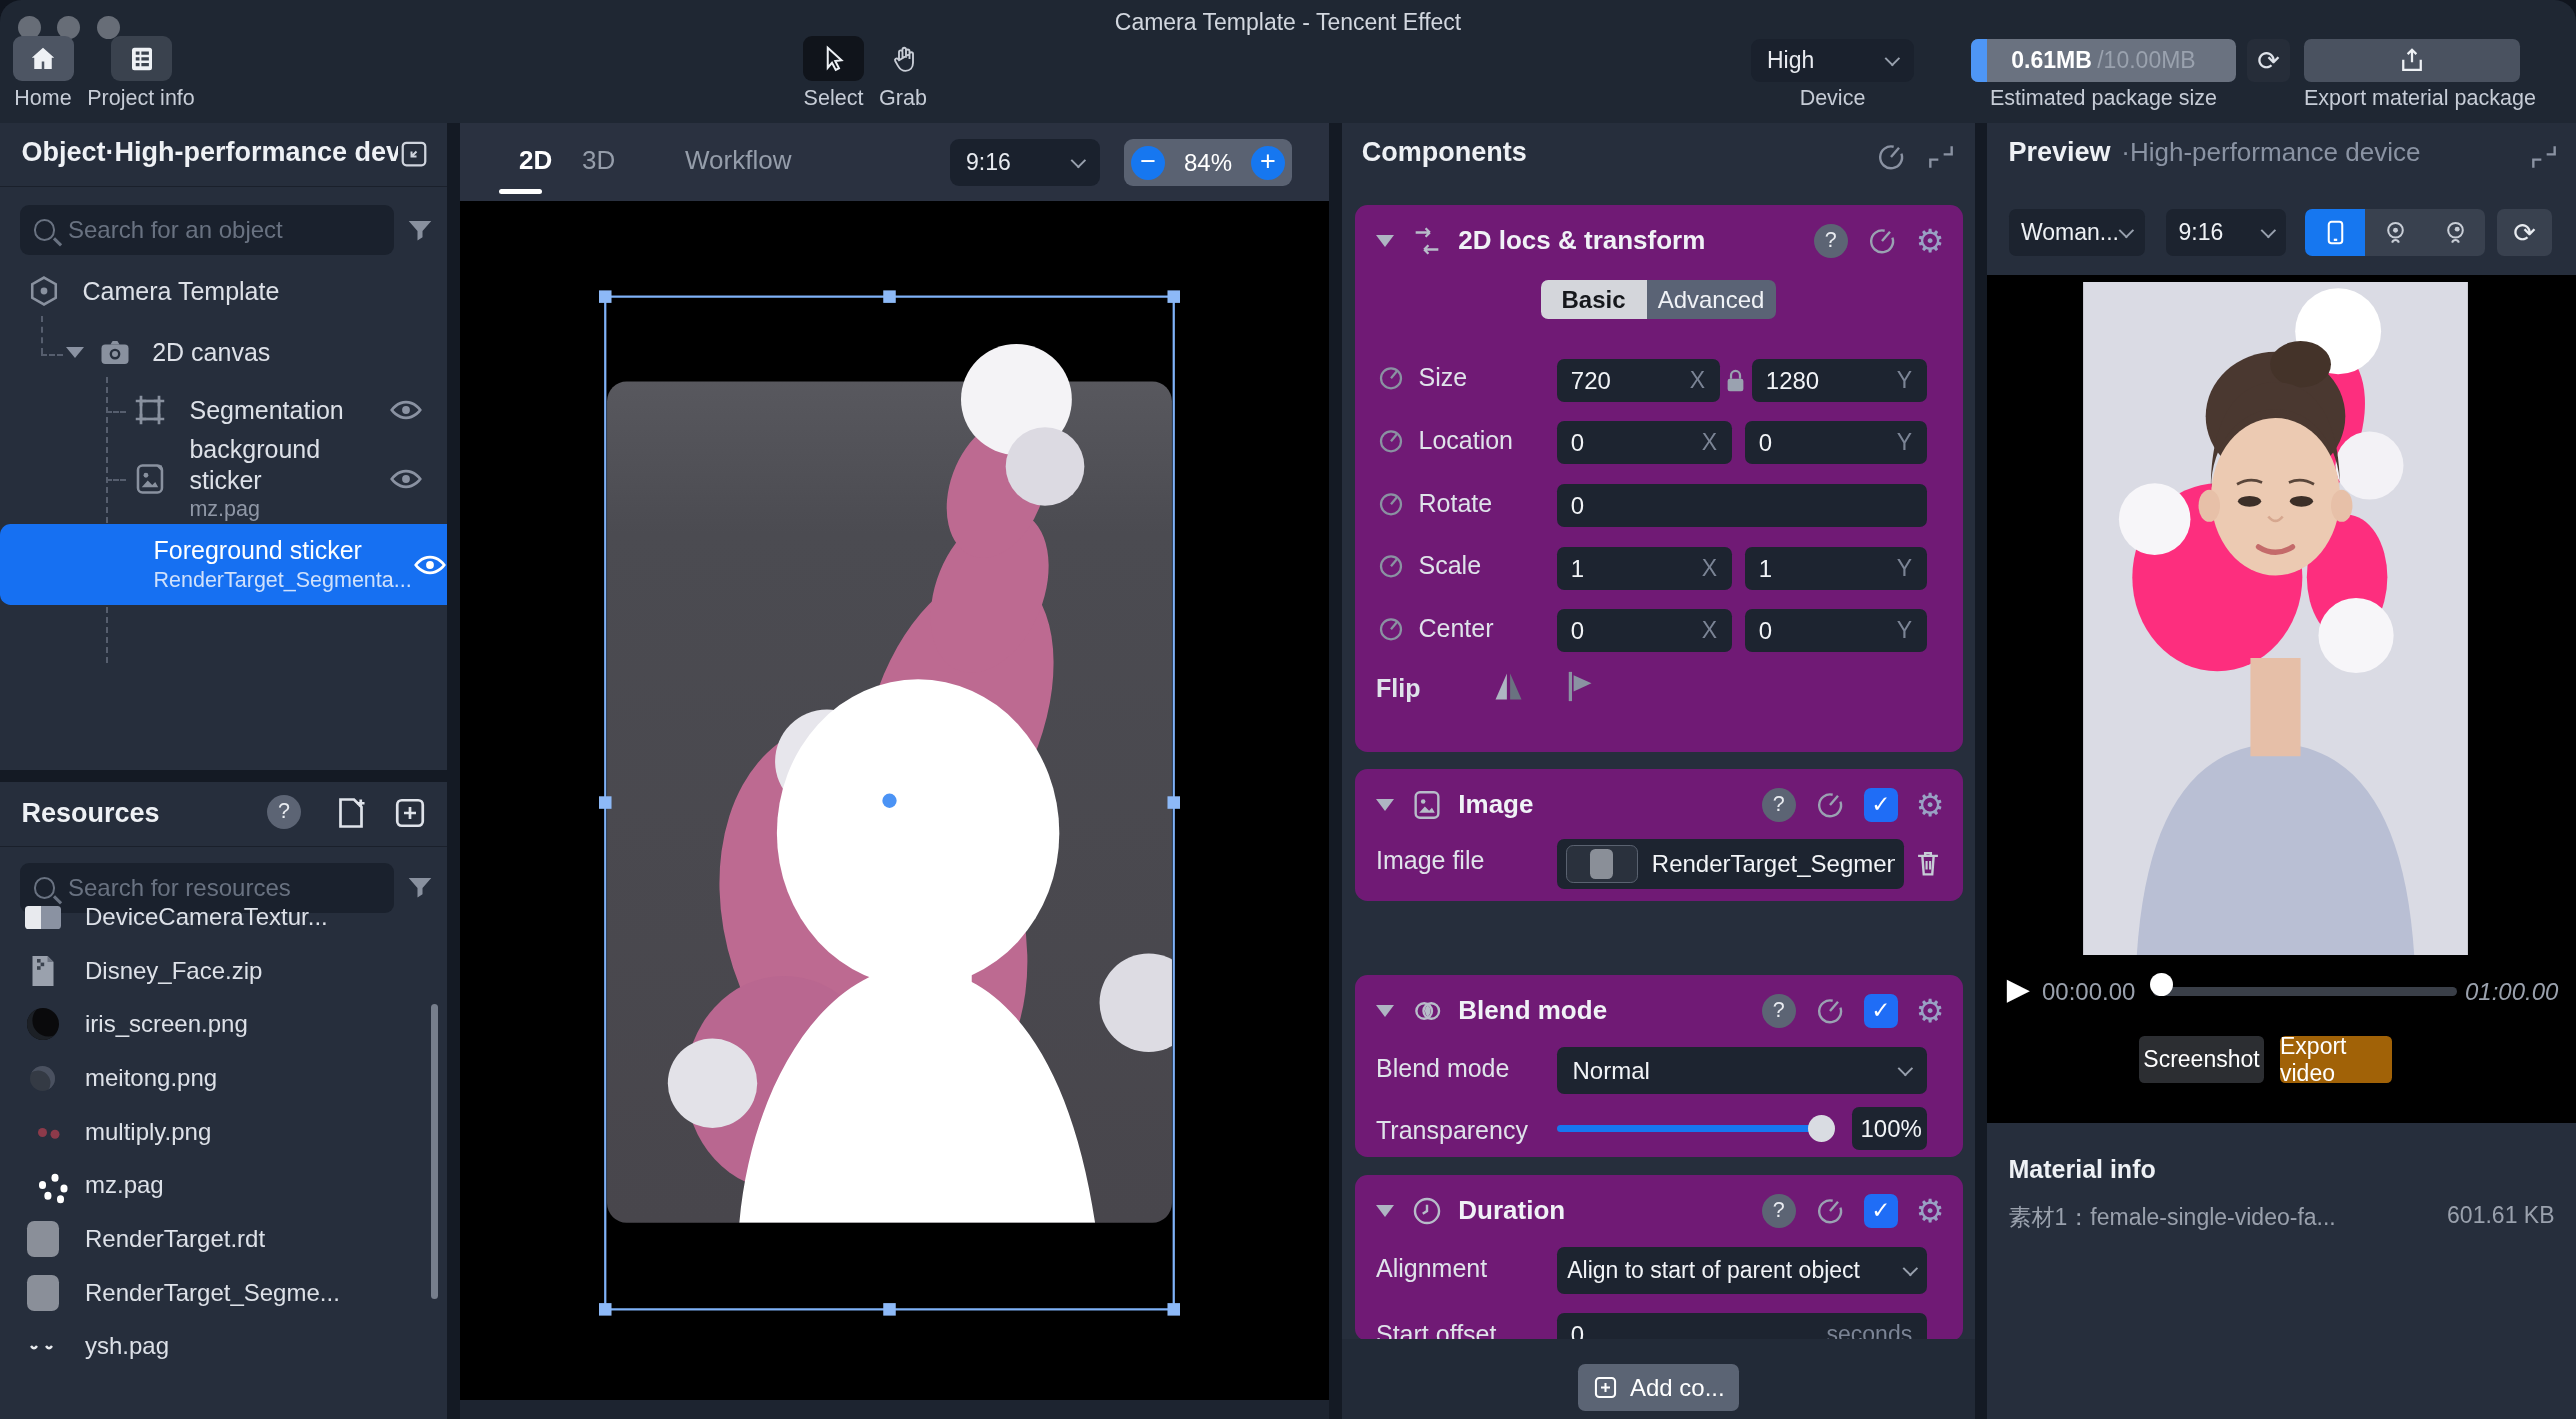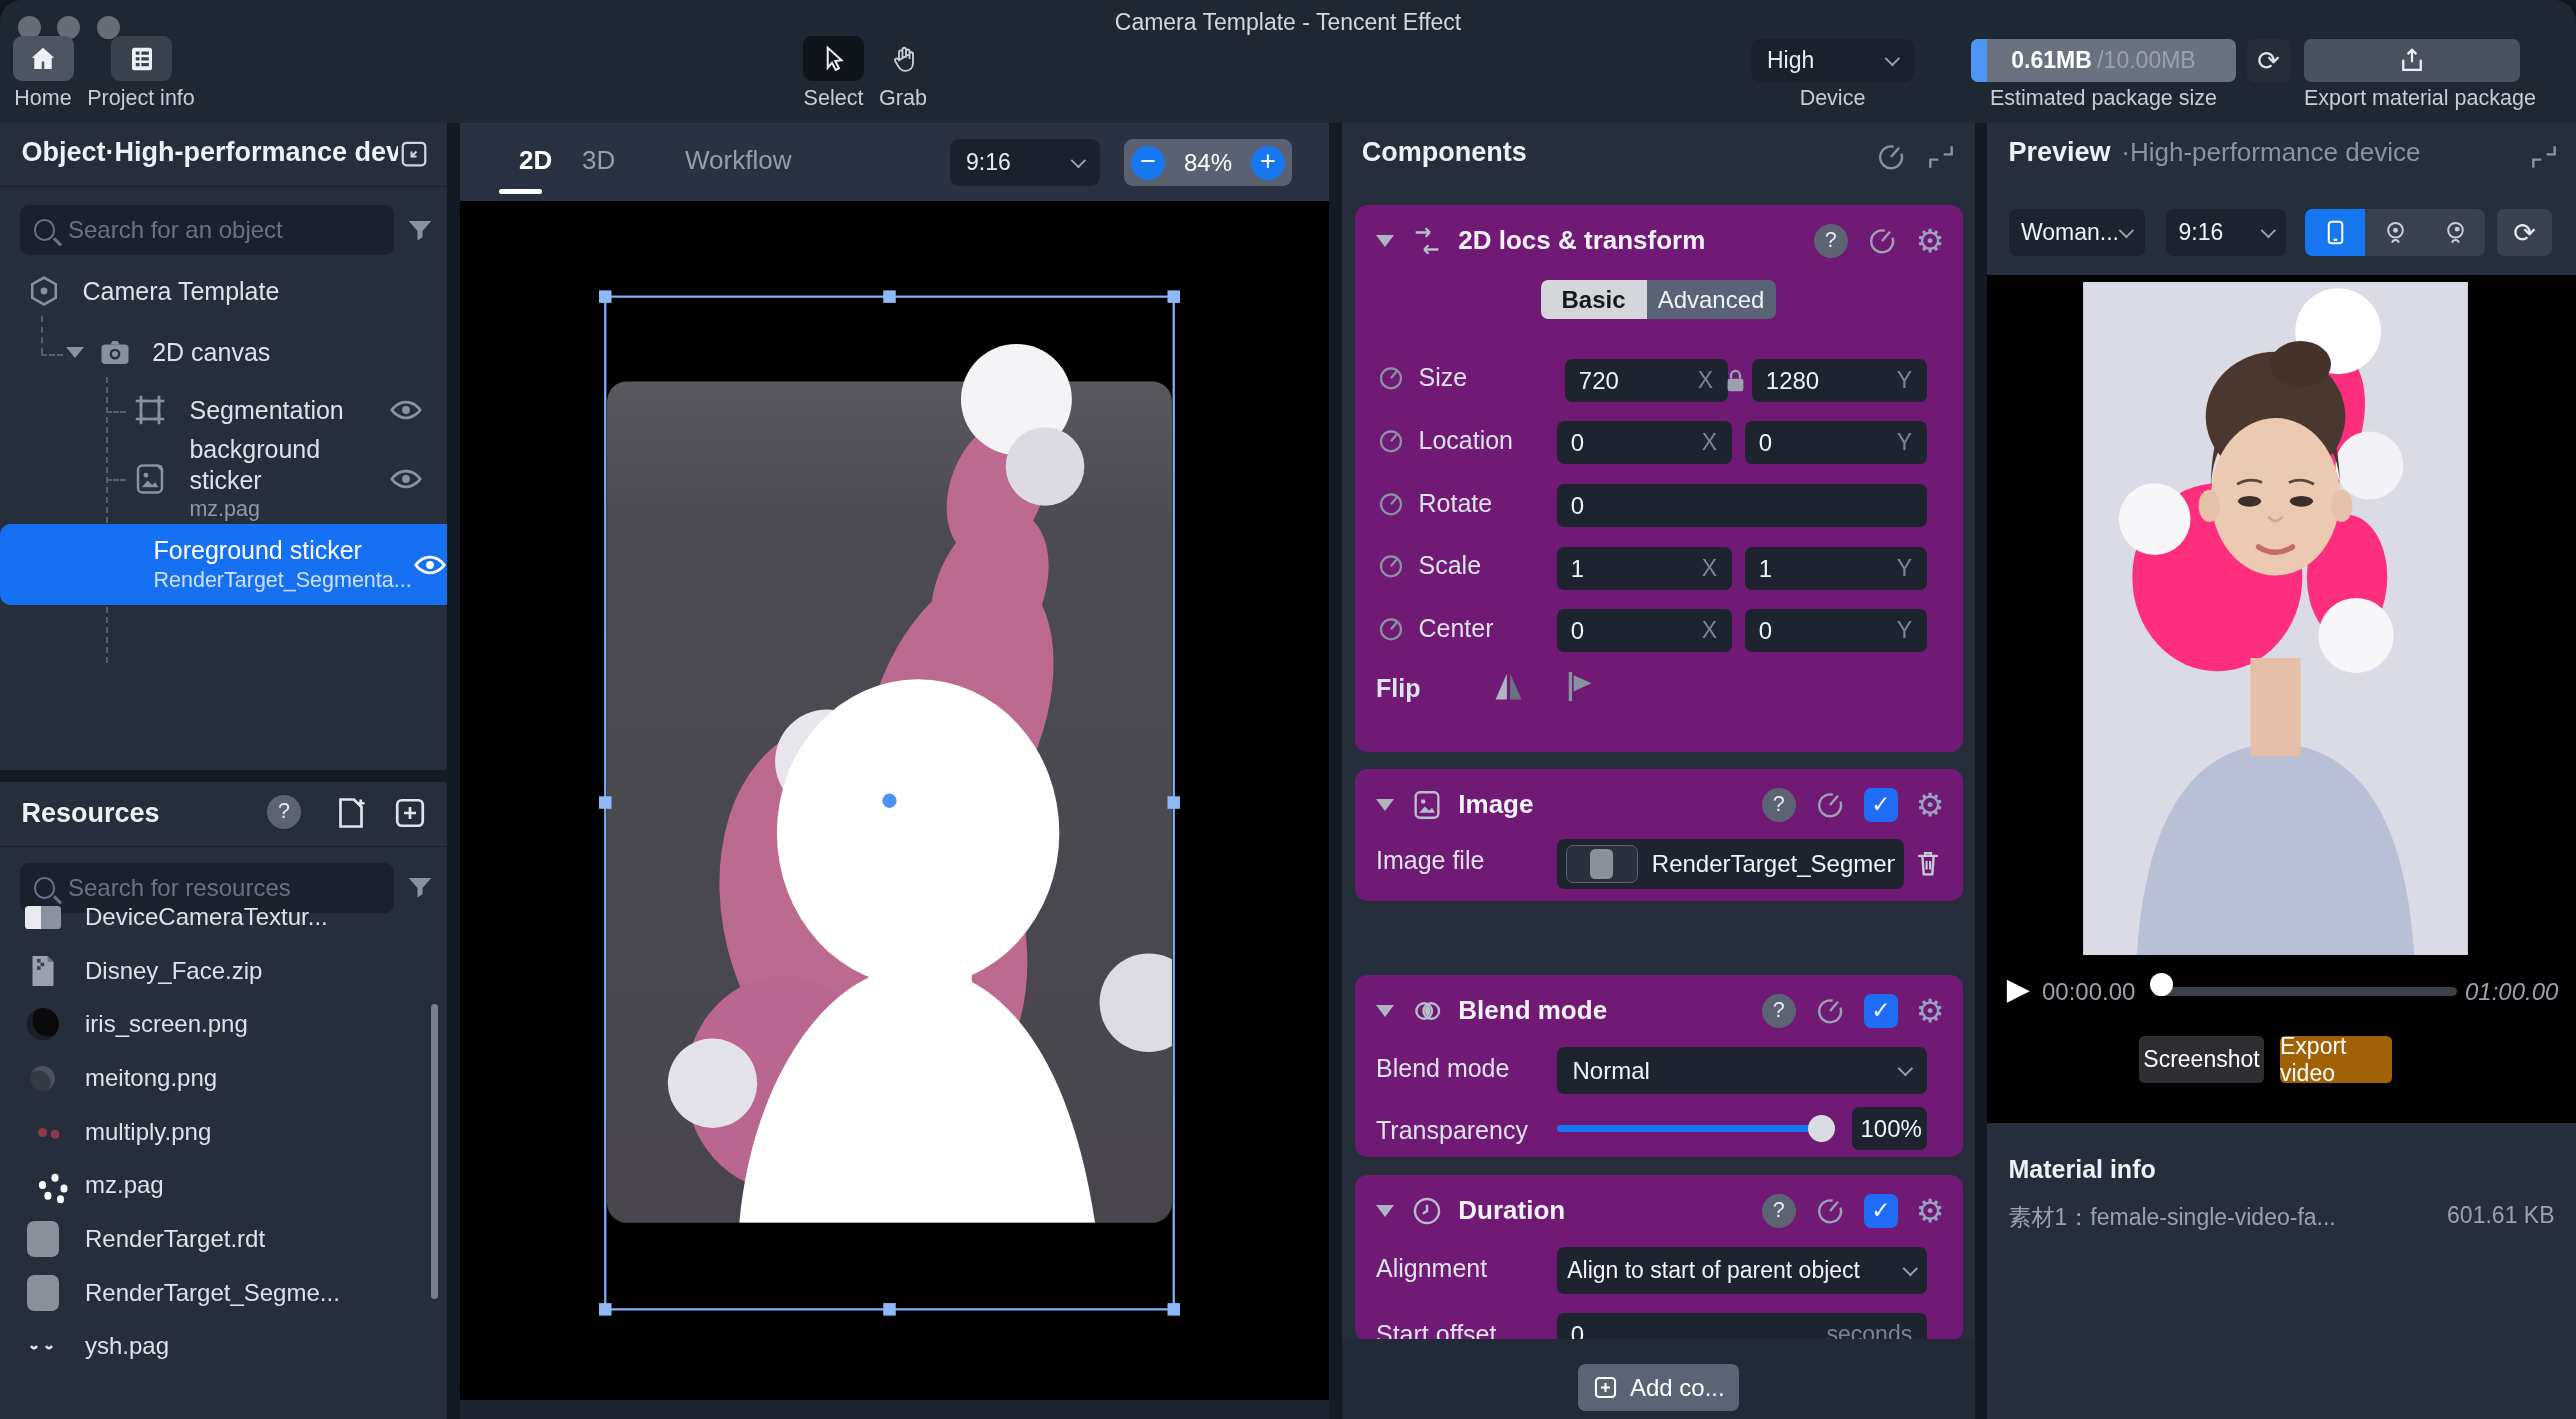--- a/index.html
+++ b/index.html
@@ -429,21 +429,21 @@
 
       <div class="prow" style="left:21.5px; top:157px;">
         <span class="plabel">
             <svg width="30" height="30" viewBox="0 0 24 24">
               <circle cx="12" cy="13" r="8" fill="none" stroke="#8a92a2" stroke-width="1.8"></circle>
               <path d="M12 13l5-6" stroke="#8a92a2" stroke-width="1.8"></path>
             </svg>
             <span>Size</span>
           </span>
       </div>
-      <div class="field" style="position:absolute; left:210px; top:154px; width:163px;gap:16px;">
+      <div class="field" style="position:absolute; left:202px; top:154px; width:163px;gap:16px;">
           <span>720</span>
           <span class="sfx">X</span>
         </div>
       <svg style="position:absolute; left:367px; top:161px;" width="27" height="30" viewBox="0 0 24 26">
           <rect x="5" y="11" width="14" height="11" rx="2" fill="#9aa2b0"></rect>
           <path d="M8 11V8a4 4 0 0 1 8 0v3" fill="none" stroke="#9aa2b0" stroke-width="2"></path>
         </svg>
       <div class="field" style="position:absolute; left:397px; top:154px; width:175px;">
           <span>1280</span>
           <span class="sfx">Y</span>

